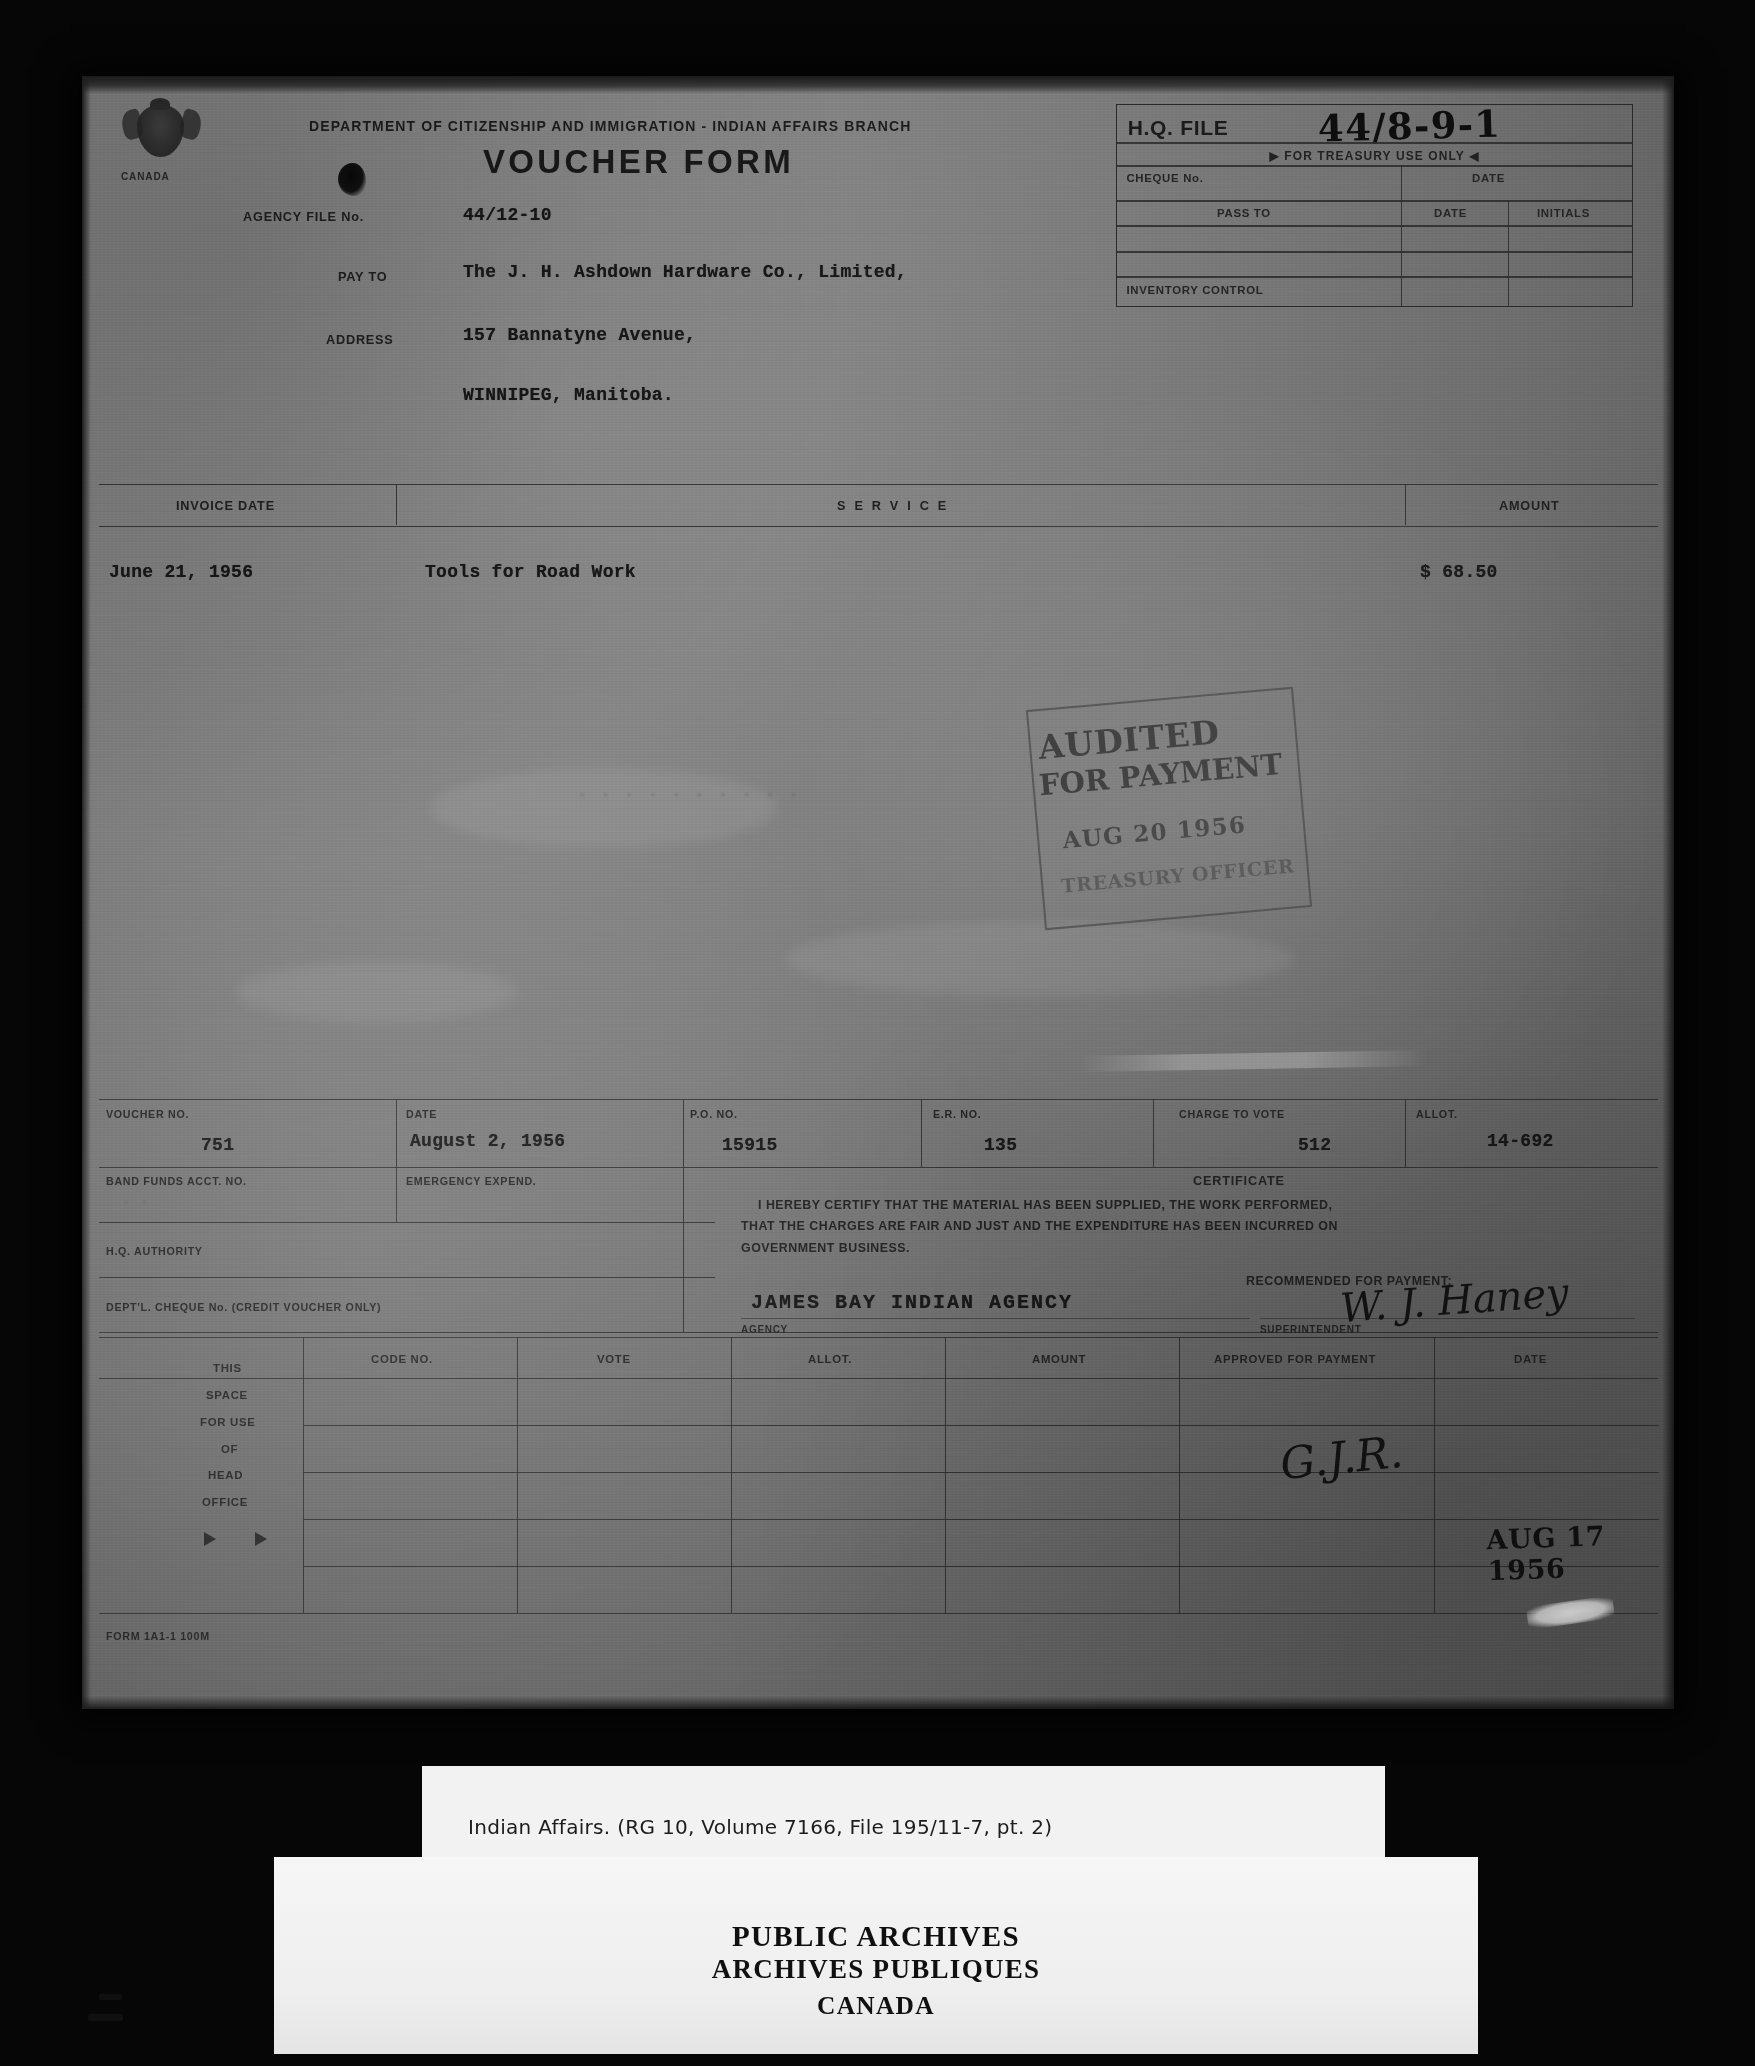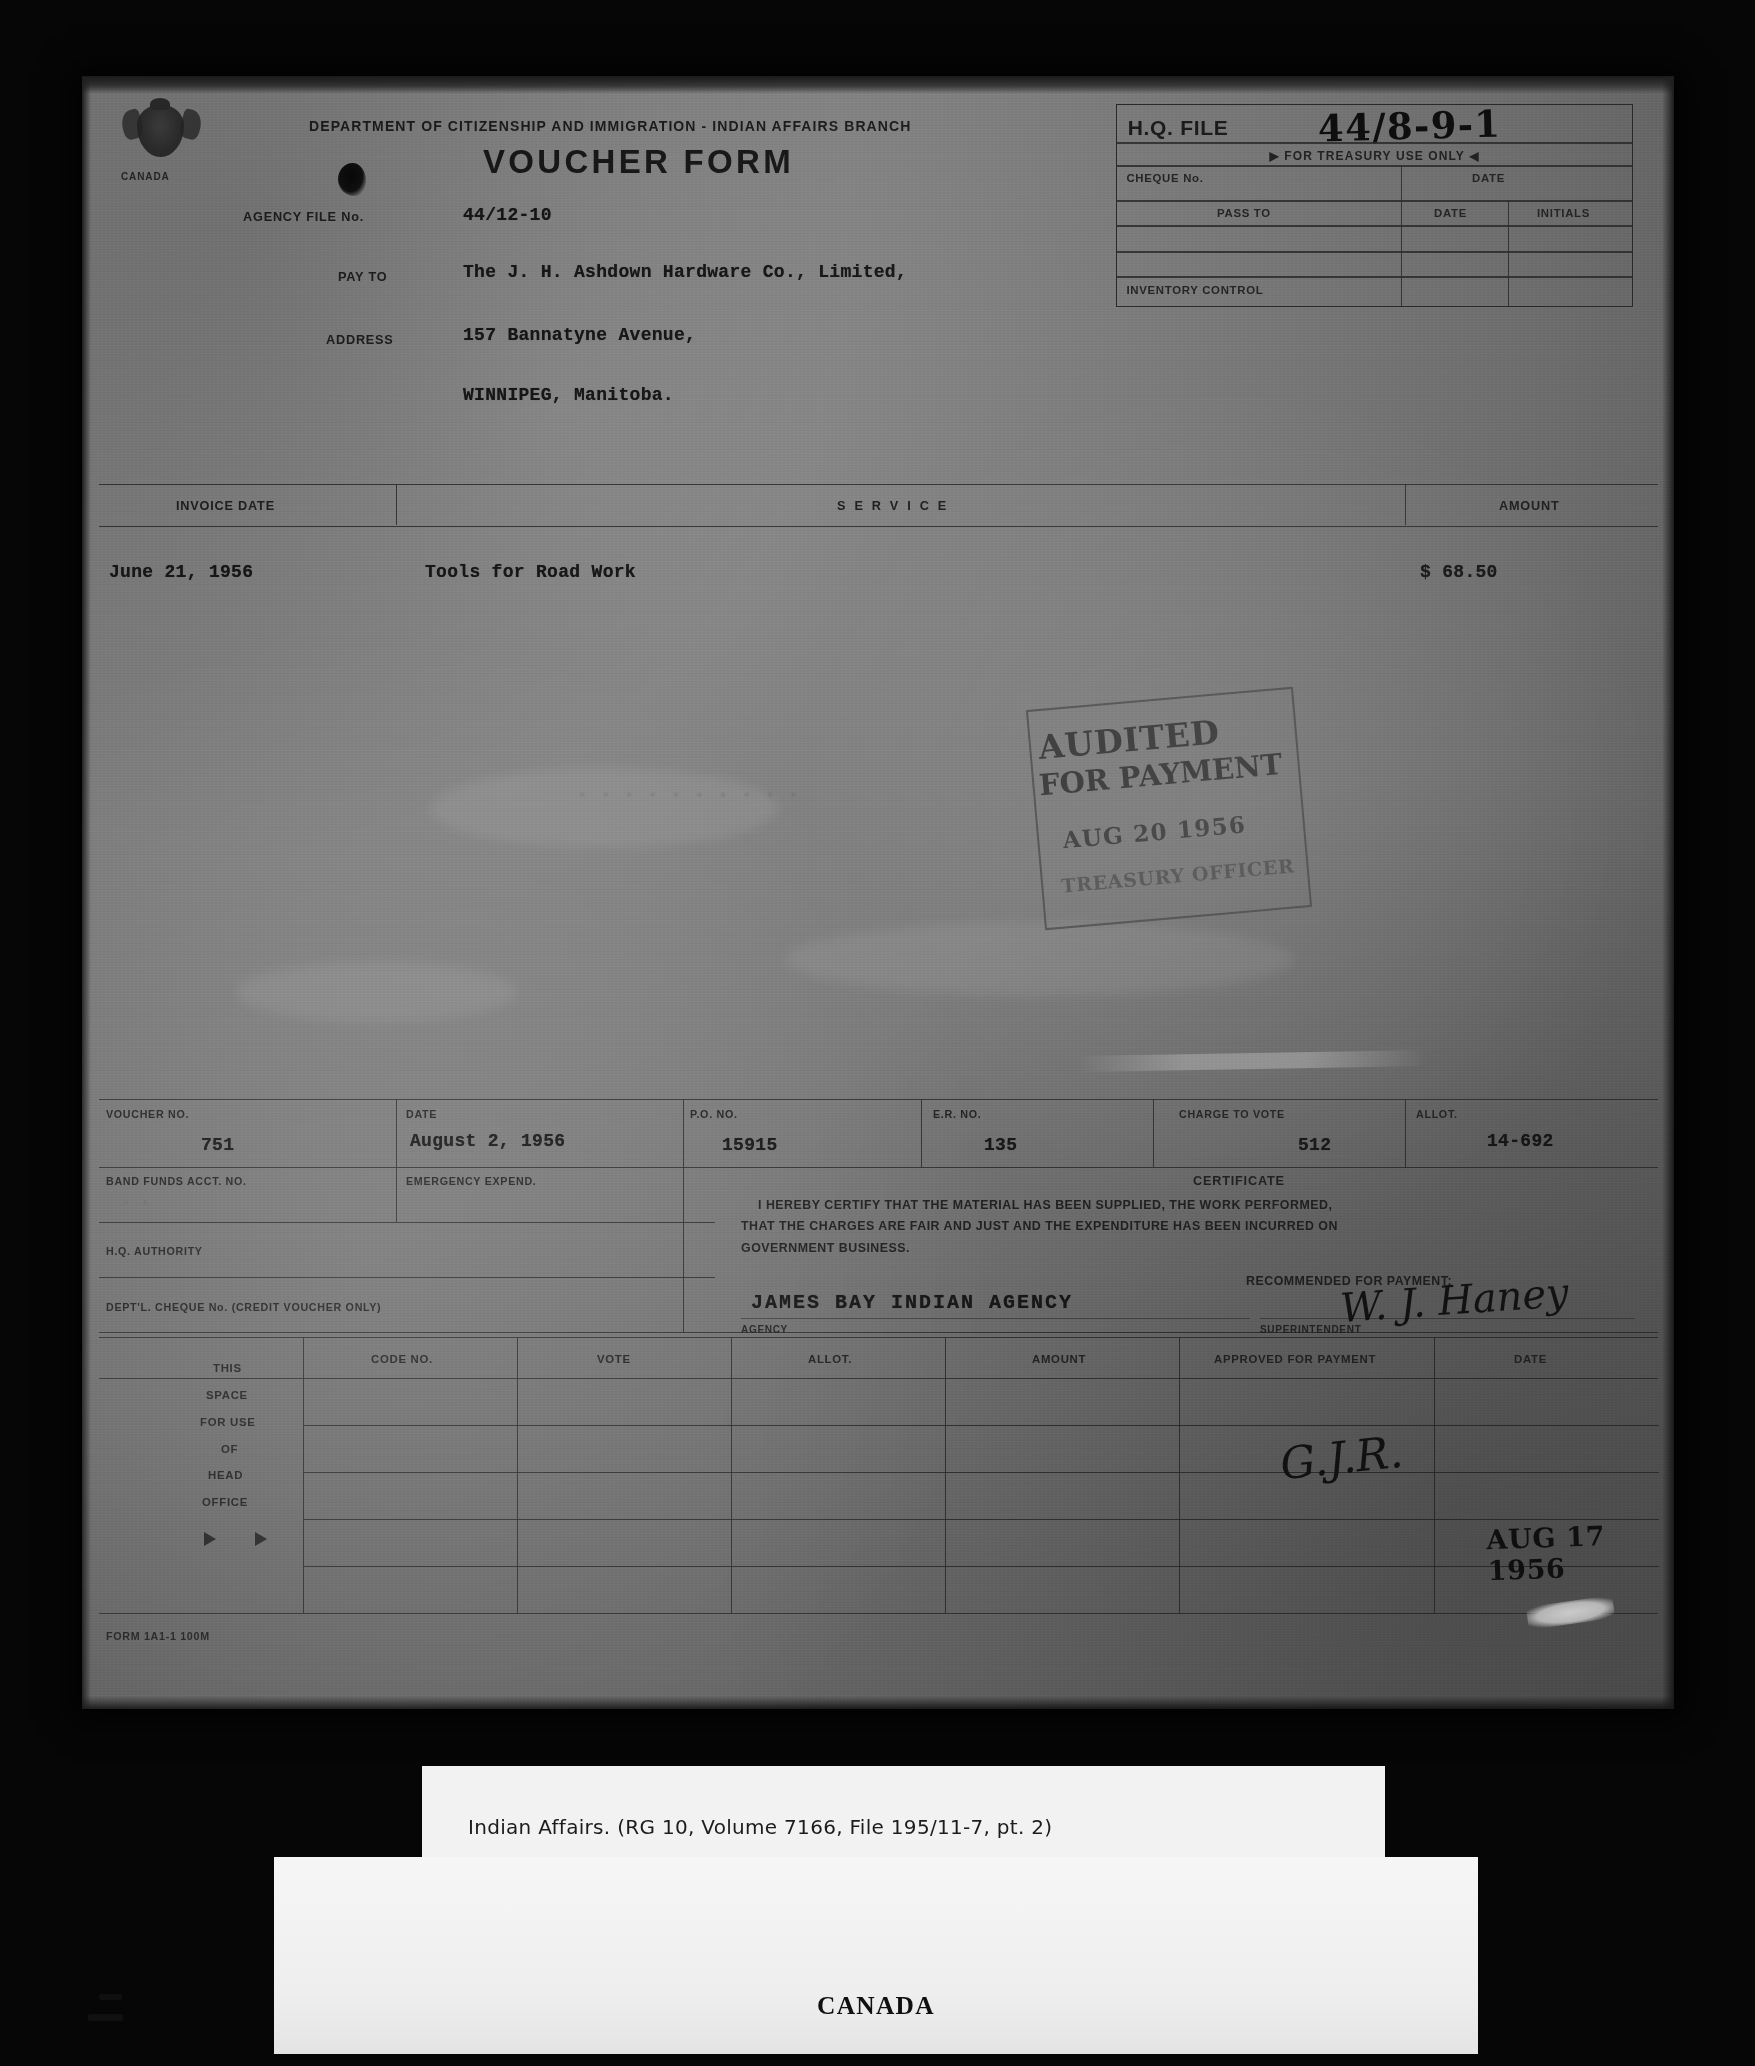--- a/index.html
+++ b/index.html
@@ -574,16 +574,18 @@
 
     <div class="cell-label" style="left:24px; top:1551px; font-size:10.7px;">FORM 1A1-1  100M</div>
   </div>
 
   <div class="dark-mark" style="left:88px; top:2014px; width:35px; height:6.7px; opacity:.4;"></div>
   <div class="dark-mark" style="left:99px; top:1994px; width:23px; height:6px; opacity:.35;"></div>
 
   <div id="archives-upper"></div>
   <div id="archives-lower"></div>
   <div id="archives-citation">Indian Affairs. (RG 10, Volume 7166, File 195/11-7, pt. 2)</div>
+  <div class="arch-line" id="arch1">PUBLIC ARCHIVES</div>
+  <div class="arch-line" id="arch2">ARCHIVES PUBLIQUES</div>
   <div class="arch-line" id="arch3">CANADA</div>
 
 </div>
 
 
 </body></html>

